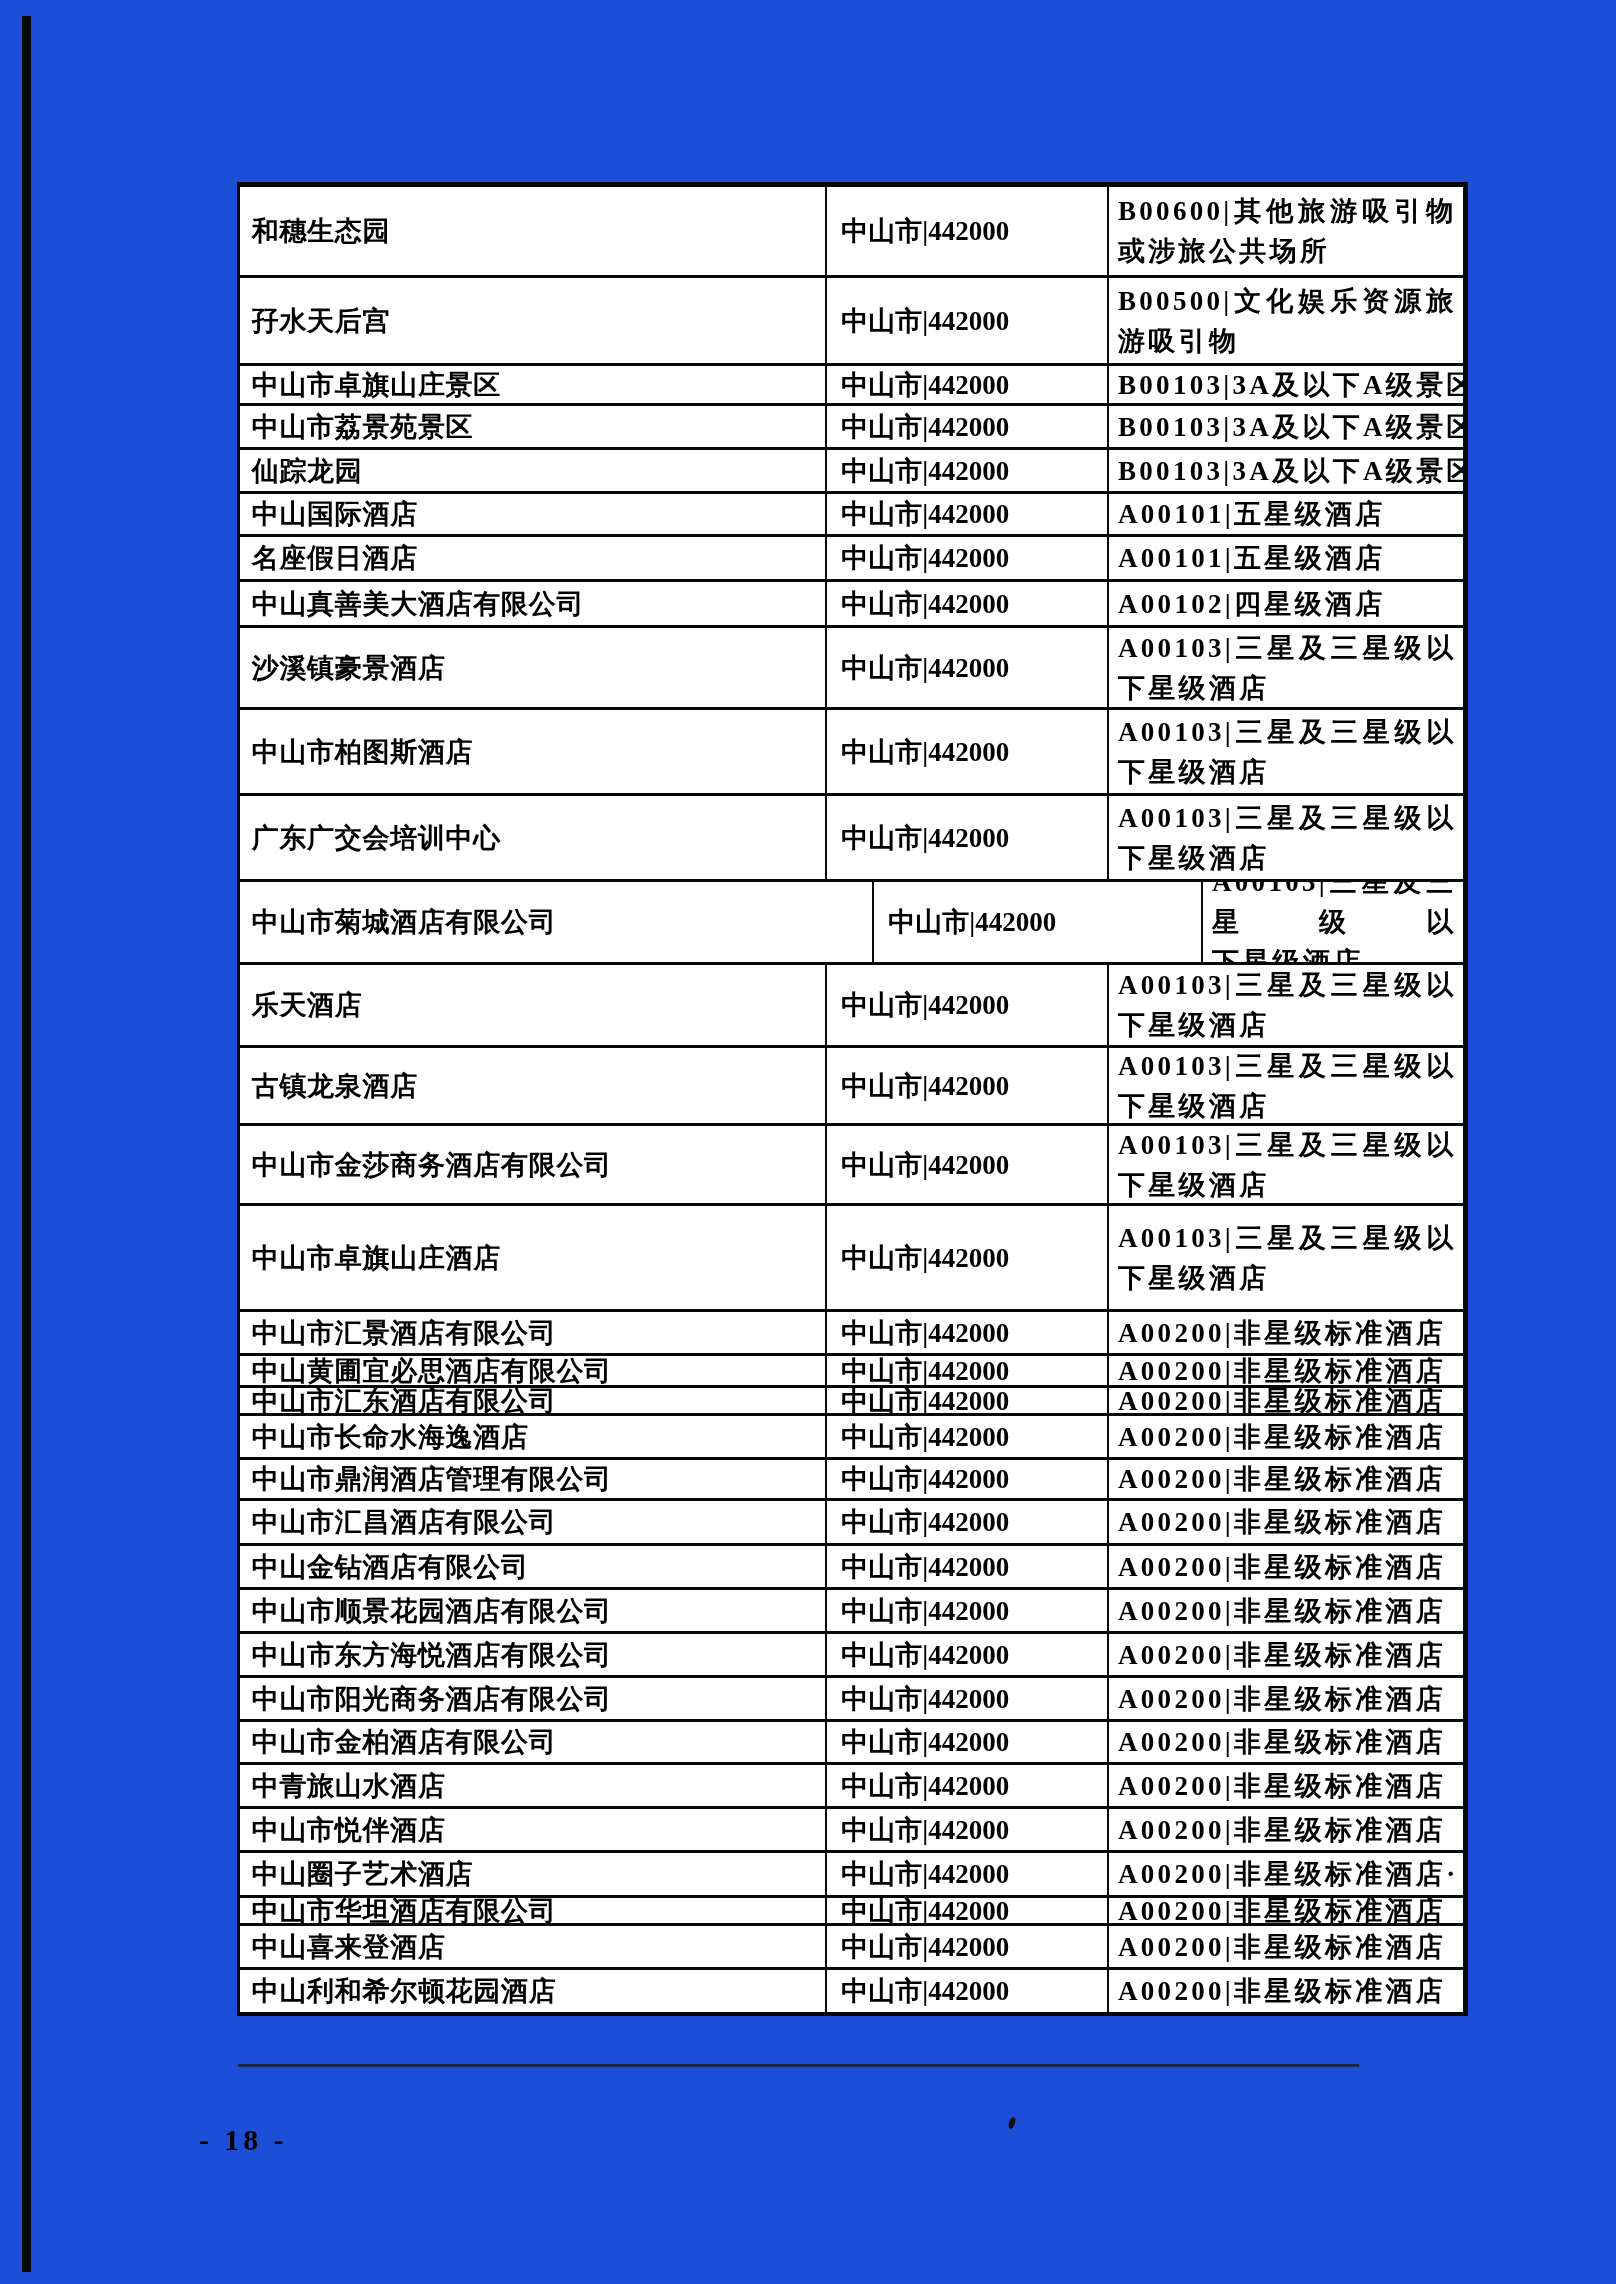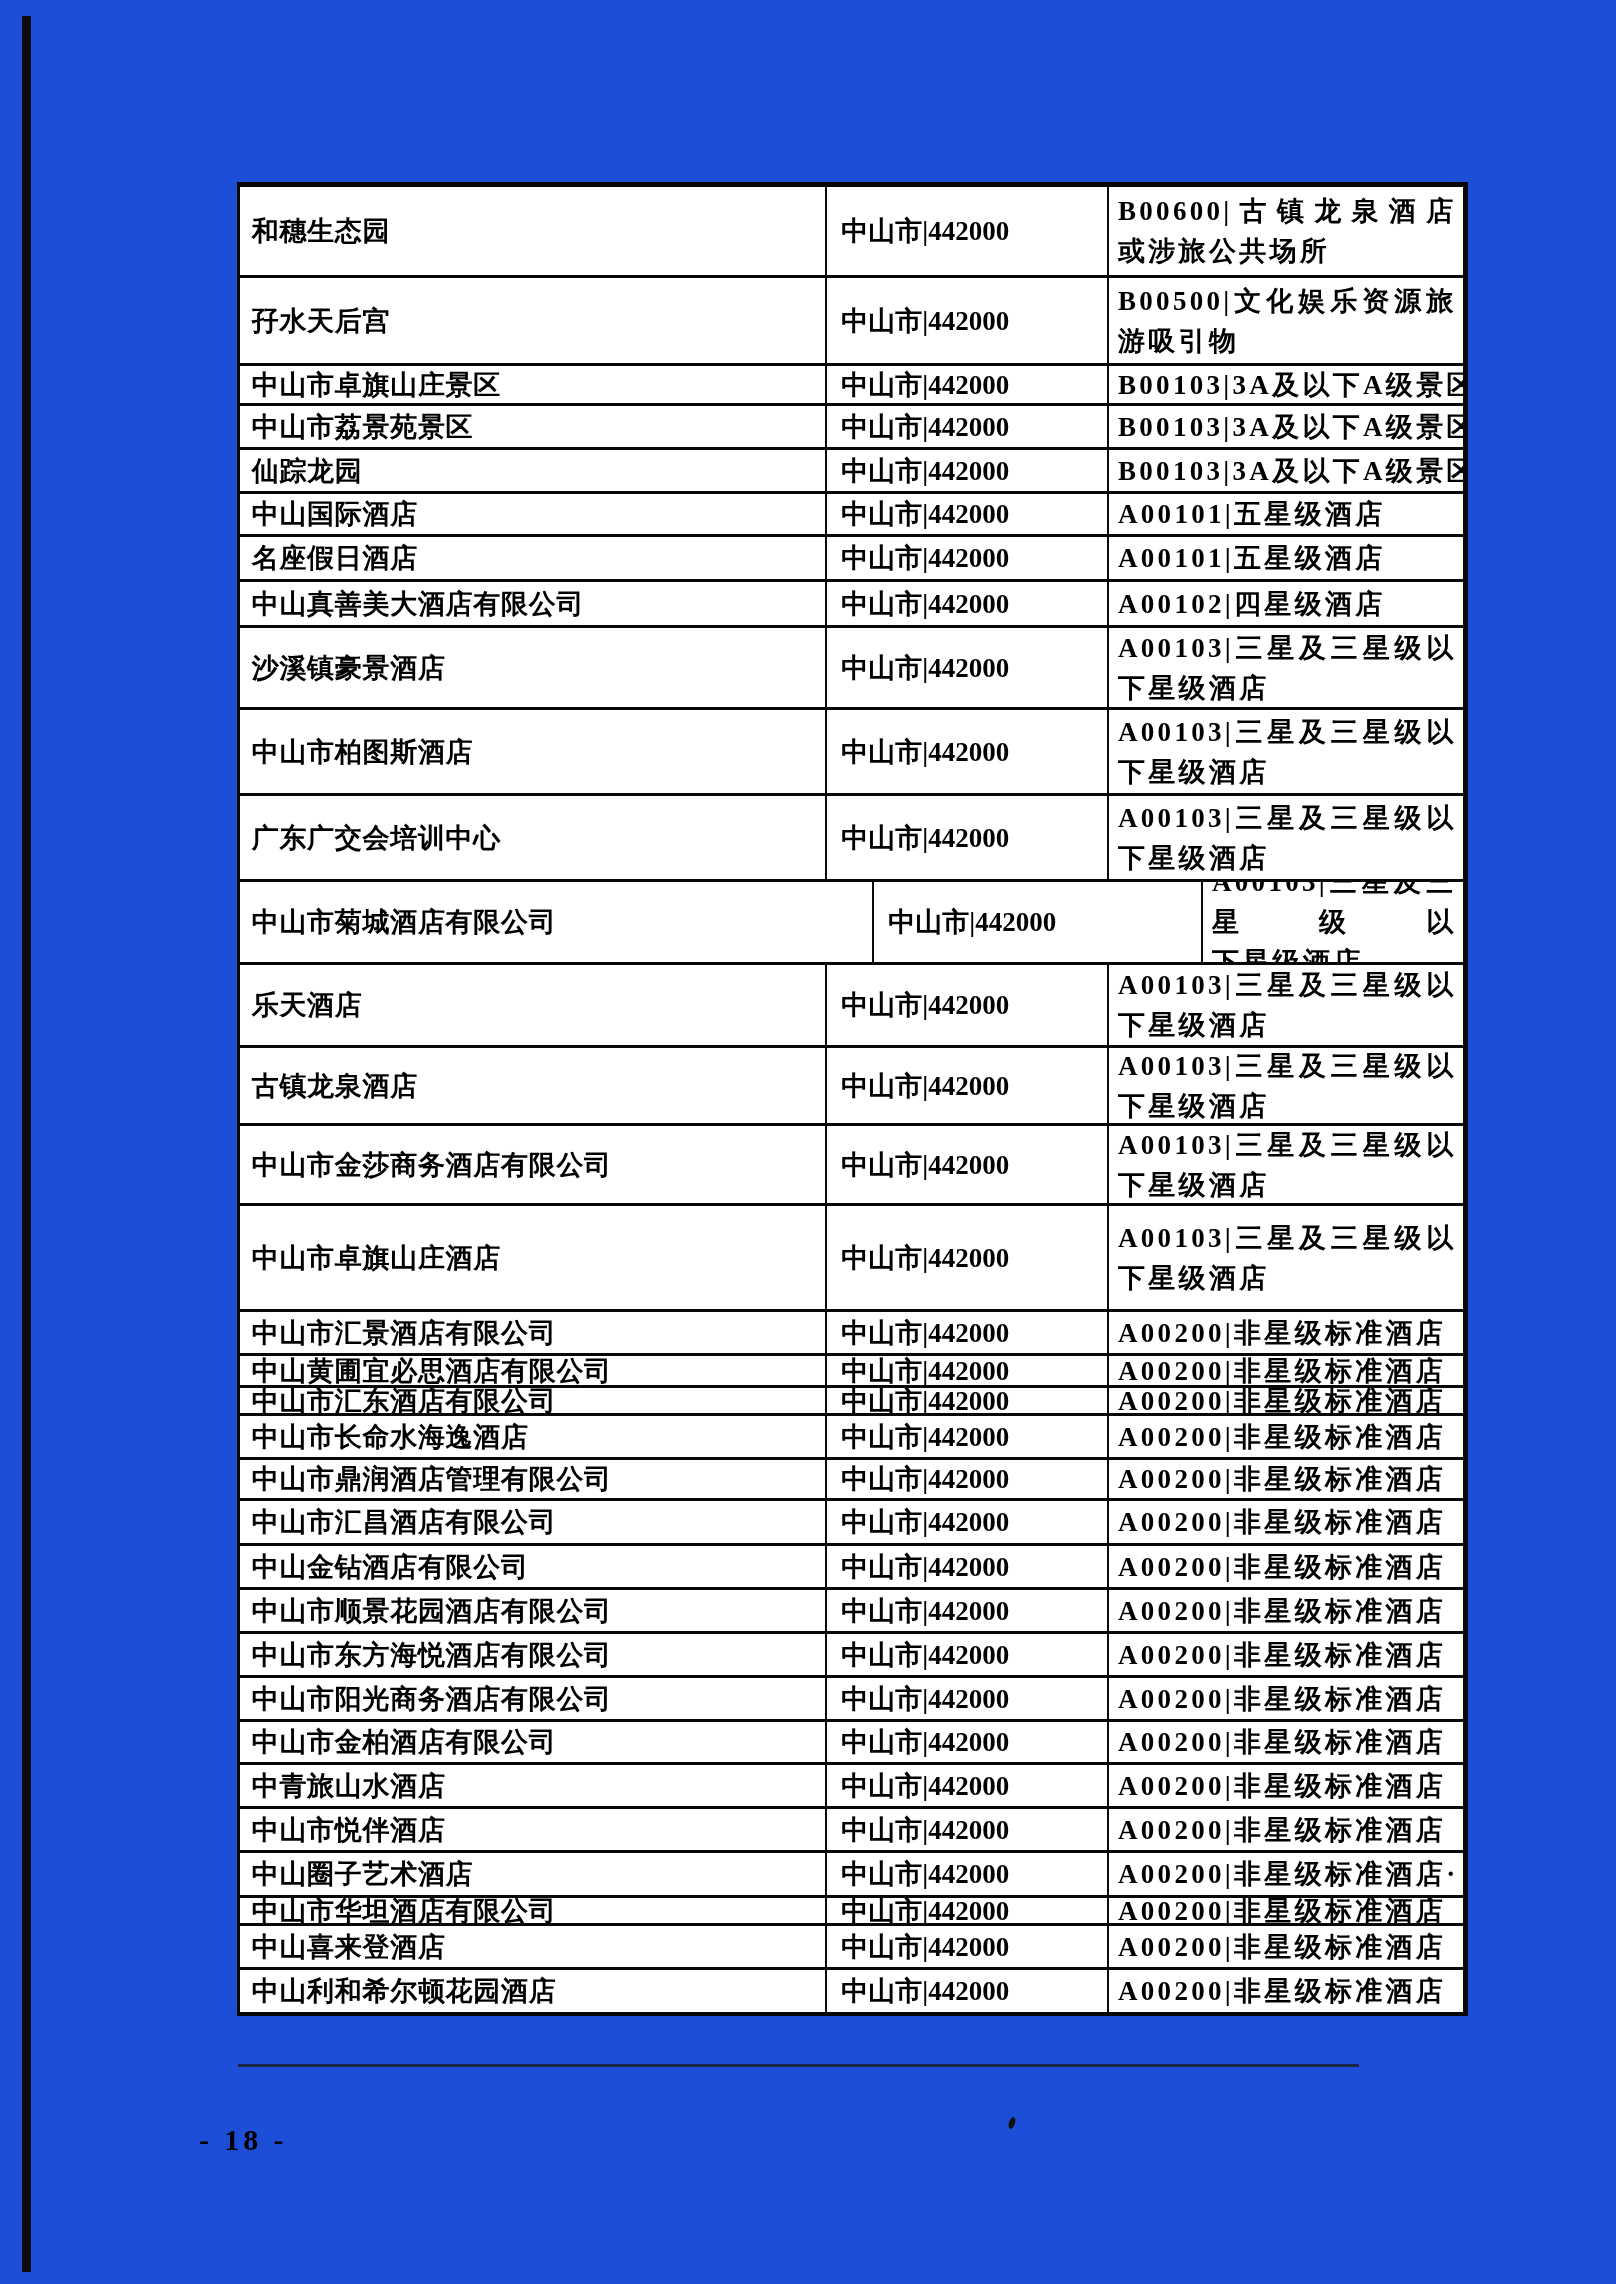--- a/index.html
+++ b/index.html
@@ -98,21 +98,21 @@
   <div class="edge-bar"></div>
   <div class="doc-table" id="doc-table">
       <div class="row" style="height: 91px;">
         <div class="cell c1">
           <span>和穗生态园</span>
         </div>
         <div class="cell c2">
           <span>中山市|442000</span>
         </div>
         <div class="cell c3">
-          <div class="cat-line stretch">B00600|古镇龙泉酒店</div>
+          <div class="cat-line stretch">B00600|其他旅游吸引物</div>
           <div class="cat-line">或涉旅公共场所</div>
         </div>
       </div>
       <div class="row" style="height: 88px;">
         <div class="cell c1">
           <span>孖水天后宫</span>
         </div>
         <div class="cell c2">
           <span>中山市|442000</span>
         </div>

